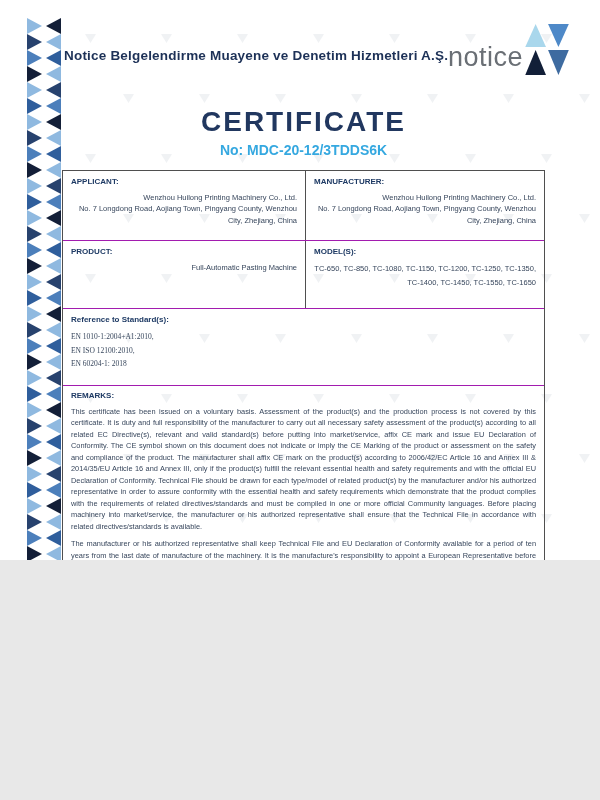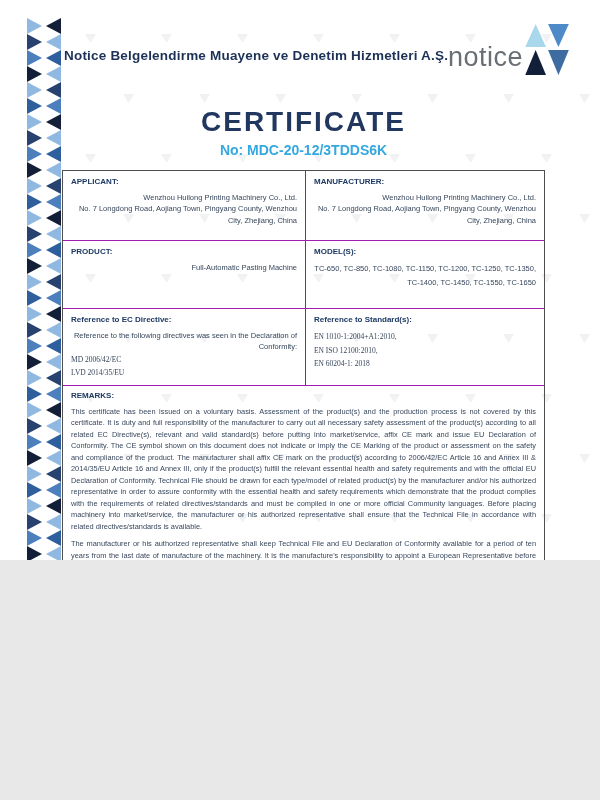--- a/index.html
+++ b/index.html
@@ -280,26 +280,20 @@
         <p class="lbl">PRODUCT:</p>
         <p class="body-t">Full-Automatic Pasting Machine</p>
       </div>
       <div class="cell cr">
         <p class="lbl">MODEL(S):</p>
         <p class="body-t models">TC-650, TC-850, TC-1080, TC-1150, TC-1200, TC-1250, TC-1350, TC-1400, TC-1450, TC-1550, TC-1650</p>
       </div>
     </div>
 
     <div class="row r3">
-      <div class="cell cl">
-        <p class="lbl">Reference to EC Directive:</p>
-        <p class="body-t">Reference to the following directives was seen in the Declaration of Conformity:</p>
-        <p class="list-line">MD 2006/42/EC</p>
-        <p class="list-line">LVD 2014/35/EU</p>
-      </div>
       <div class="cell cr">
         <p class="lbl">Reference to Standard(s):</p>
         <p class="list-line">EN 1010-1:2004+A1:2010,</p>
         <p class="list-line">EN ISO 12100:2010,</p>
         <p class="list-line">EN 60204-1: 2018</p>
       </div>
     </div>
 
     <div class="row r4">
       <p class="lbl">REMARKS:</p>

